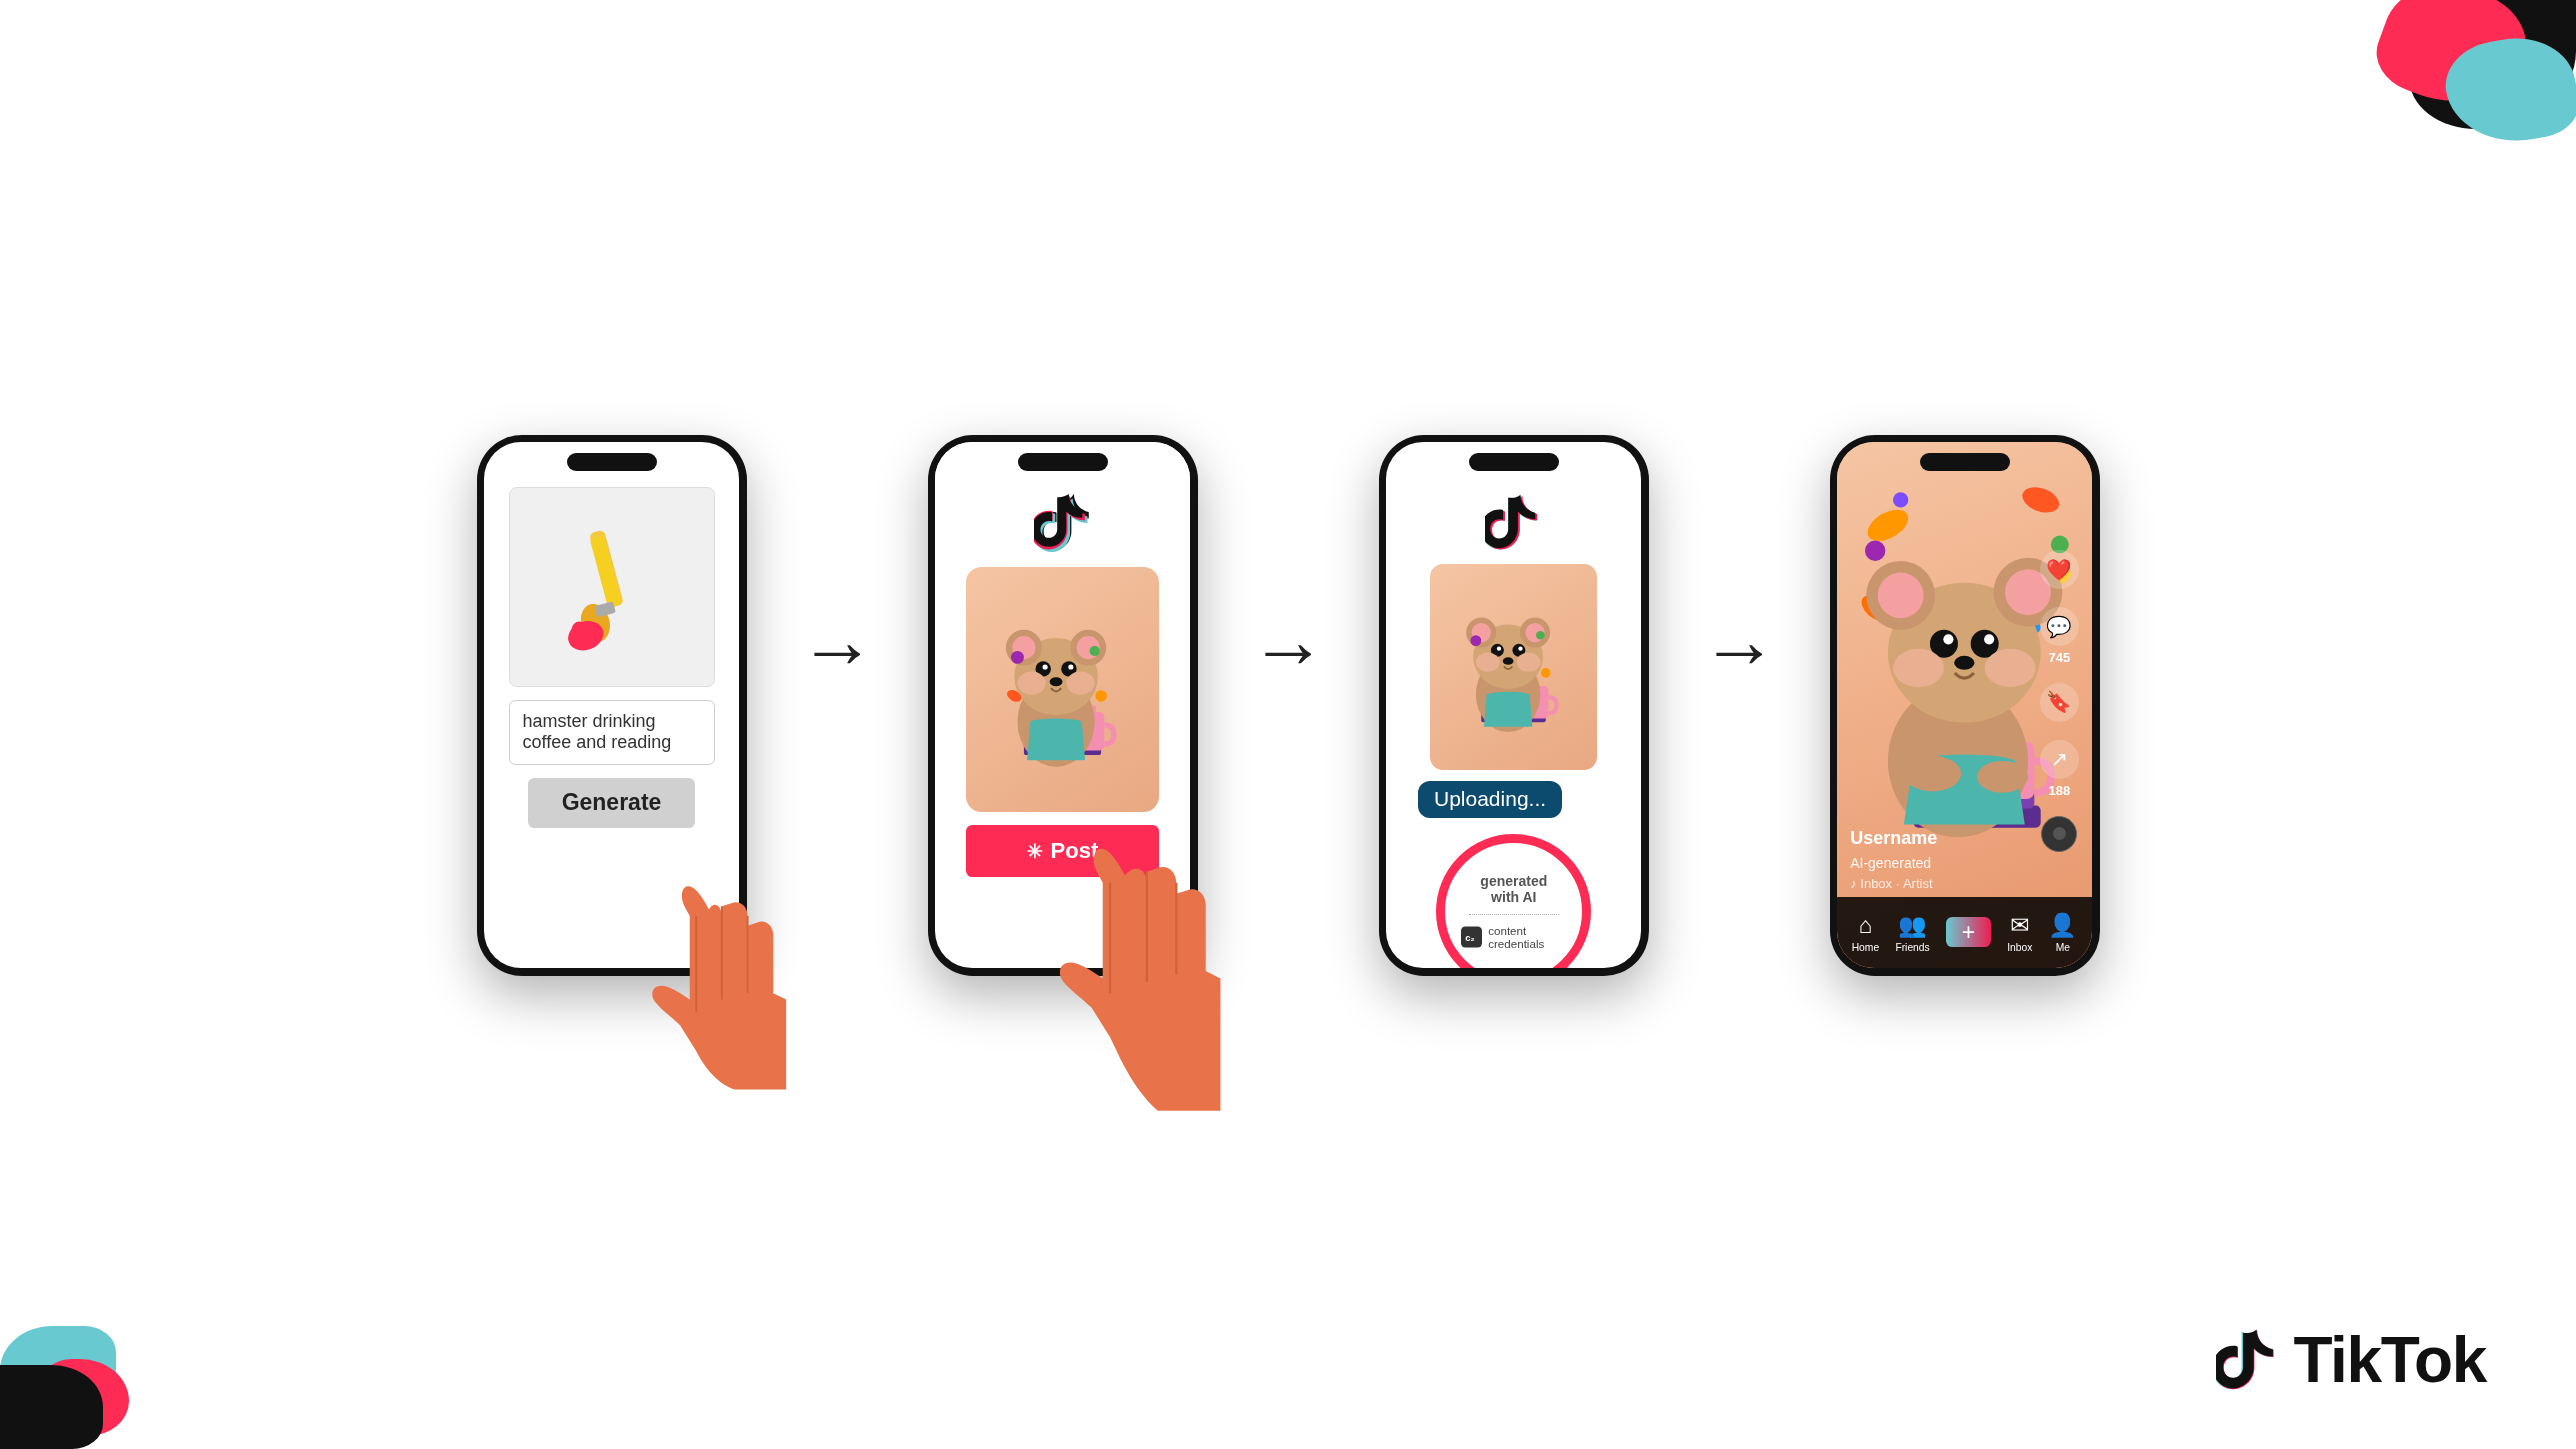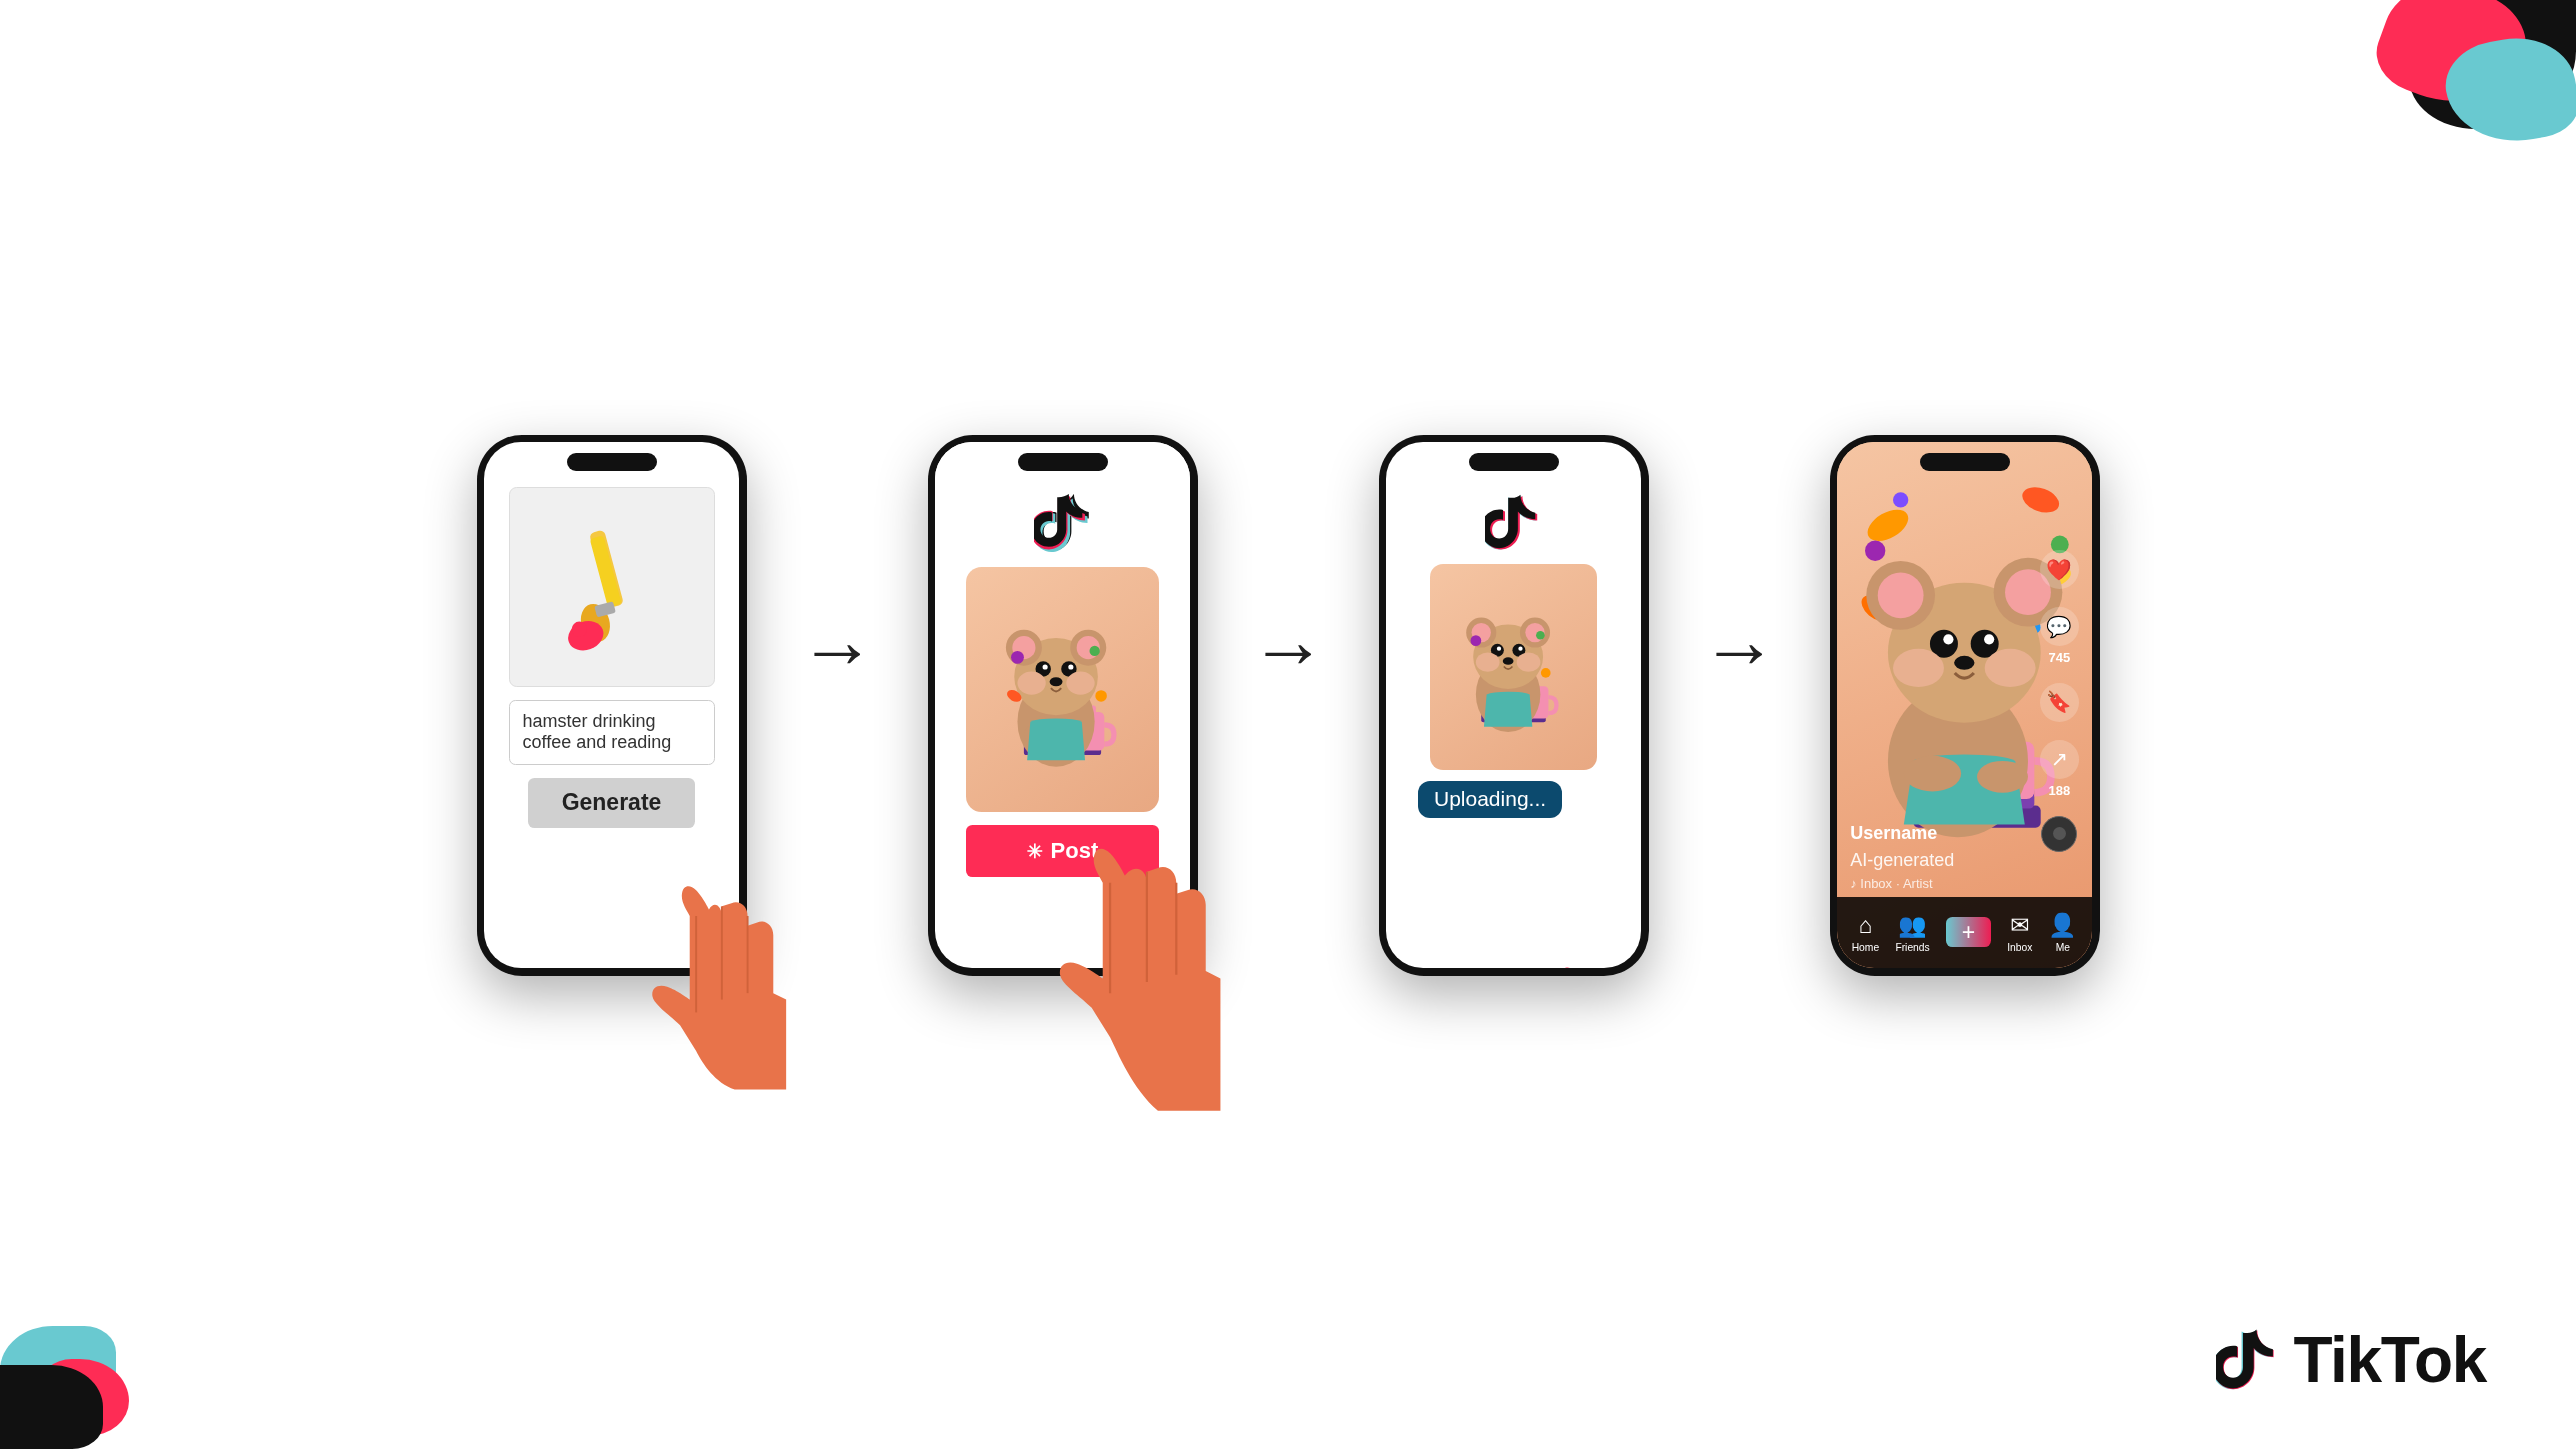--- a/index.html
+++ b/index.html
@@ -255,21 +255,21 @@
       color: white;
     }
 
     .feed-username {
       font-size: 18px;
       font-weight: 700;
       margin-bottom: 5.2px;
     }
 
     .feed-ai-label {
-      font-size: 18px;
+      font-size: 14px;
       color: rgba(255,255,255,0.9);
       margin-bottom: 5.2px;
     }
 
     .feed-music {
       font-size: 13px;
       color: rgba(255,255,255,0.8);
     }
 
     
@@ -627,20 +627,49 @@
                 <path d="M70 200 Q80 195 110 195 Q140 195 150 200 L155 260 L65 260 Z" fill="#4db6ac"></path>
               </svg>
             </div>
 
             <div class="uploading-badge">
               <span>Uploading...</span>
             </div>
 
             <div style="position:relative; width:193px; height:219px; margin-top:6.4px;">
 
+              <div style="
+                width:155px;
+                height:155px;
+                border-radius:50%;
+                border:9px solid #fe2c55;
+                background:#fff;
+                display:flex;
+                flex-direction:column;
+                align-items:center;
+                justify-content:center;
+                padding:15.5px;
+                position:absolute;
+                top:0;
+                left:19.3px;
+              ">
+
+                <div style="font-size:14px; color:#555; text-align:center; font-weight:600; border-bottom:1.9px dotted #aaa; padding-bottom:9px; margin-bottom:9px; width:85%;">
+                  <span>generated with AI</span>
+                </div>
+
+                <div style="display:flex; align-items:center; gap:6.4px;">
+
+                  <svg width="26" height="26" viewBox="0 0 40 40" xmlns="http://www.w3.org/2000/svg">
+                    <rect width="40" height="40" rx="8" fill="#333"></rect>
+                    <text x="8" y="28" font-size="18" fill="white" font-weight="900">c₂</text>
+                  </svg>
+                  <span style="font-size:11.6px; color:#444;">content credentials</span>
+                </div>
+              </div>
 
               <div style="
                 width:13px;
                 height:84px;
                 background:#fe2c55;
                 border-radius:6.4px;
                 position:absolute;
                 bottom:0;
                 right:32px;
                 transform:rotate(40deg);

